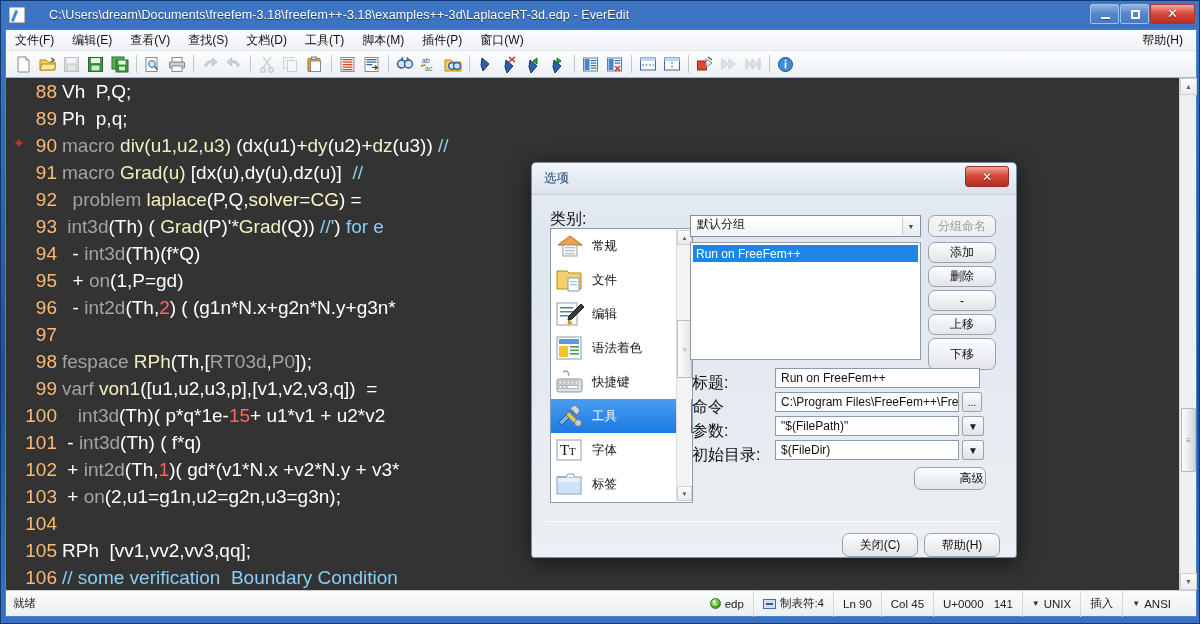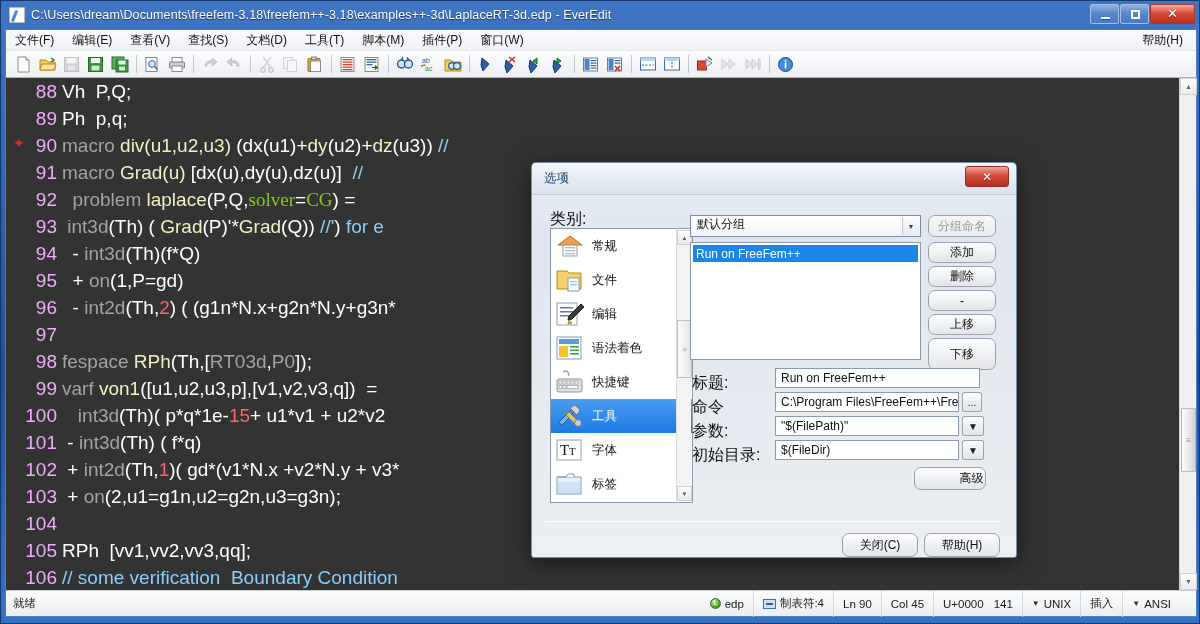--- a/index.html
+++ b/index.html
@@ -15,21 +15,21 @@
   #app-window {
     position: absolute; left: 0; top: 0; width: 1200px; height: 624px;
     background: linear-gradient(180deg,#3f76c4 0%,#2d5fa8 38%,#1f4f98 60%,#3a72c0 100%);
     border: 1px solid #12386f;
     overflow: hidden;
   }
 
   
   #title-bar {
     position: absolute; left: 0; top: 0; width: 1200px; height: 28px;
-    display: flex; align-items: center;
+    display: flex; align-items: center; gap: 18px;
   }
   #title-icon {
     width: 16px; height: 16px; margin-left: 8px; margin-right: 6px;
     background: #fdfdfd; border: 1px solid #b8b8b8; border-radius: 1px;
     position: relative; flex: none;
   }
   #title-icon:after{
     content:""; position:absolute; left:3px; top:2px; width:3px; height:12px;
     background:#4b86d8; transform: rotate(22deg); border-radius:1px;
   }
@@ -108,27 +108,27 @@
     background:#333333;
   }
   .code-line {
     height: 27px; line-height: 27px;
     font-family: "Liberation Sans","DejaVu Sans", sans-serif;
     font-size: 19px; white-space: pre;
     color: #ffffff;
   }
   .lno {
     display:inline-block; width: 56px; text-align: right;
-    color: #f0abfc; padding-right: 5px;
+    color: #fdba74; padding-right: 5px;
   }
   .kw   { color:#a3a3a3; }       
   .fn   { color:#f2f0c0; }       
   .str  { color:#87cefa; }       
   .num  { color:#ff6464; }
-  .grn  { color:#84cc16;font-family:Liberation Serif, serif; }
+  .grn  { color:#fef9c3; }
   .wht  { color:#ffffff; }
   .cmt  { color:#8fd0e8; }
   #bookmark-dot {
     position:absolute; left:7px; top:62px; width:7px; height:7px;
     color:#d03030; font-size:14px; line-height:7px;
   }
 
   
   #vscroll {
     position:absolute; right:0; top:0; width:17px; bottom:0;

